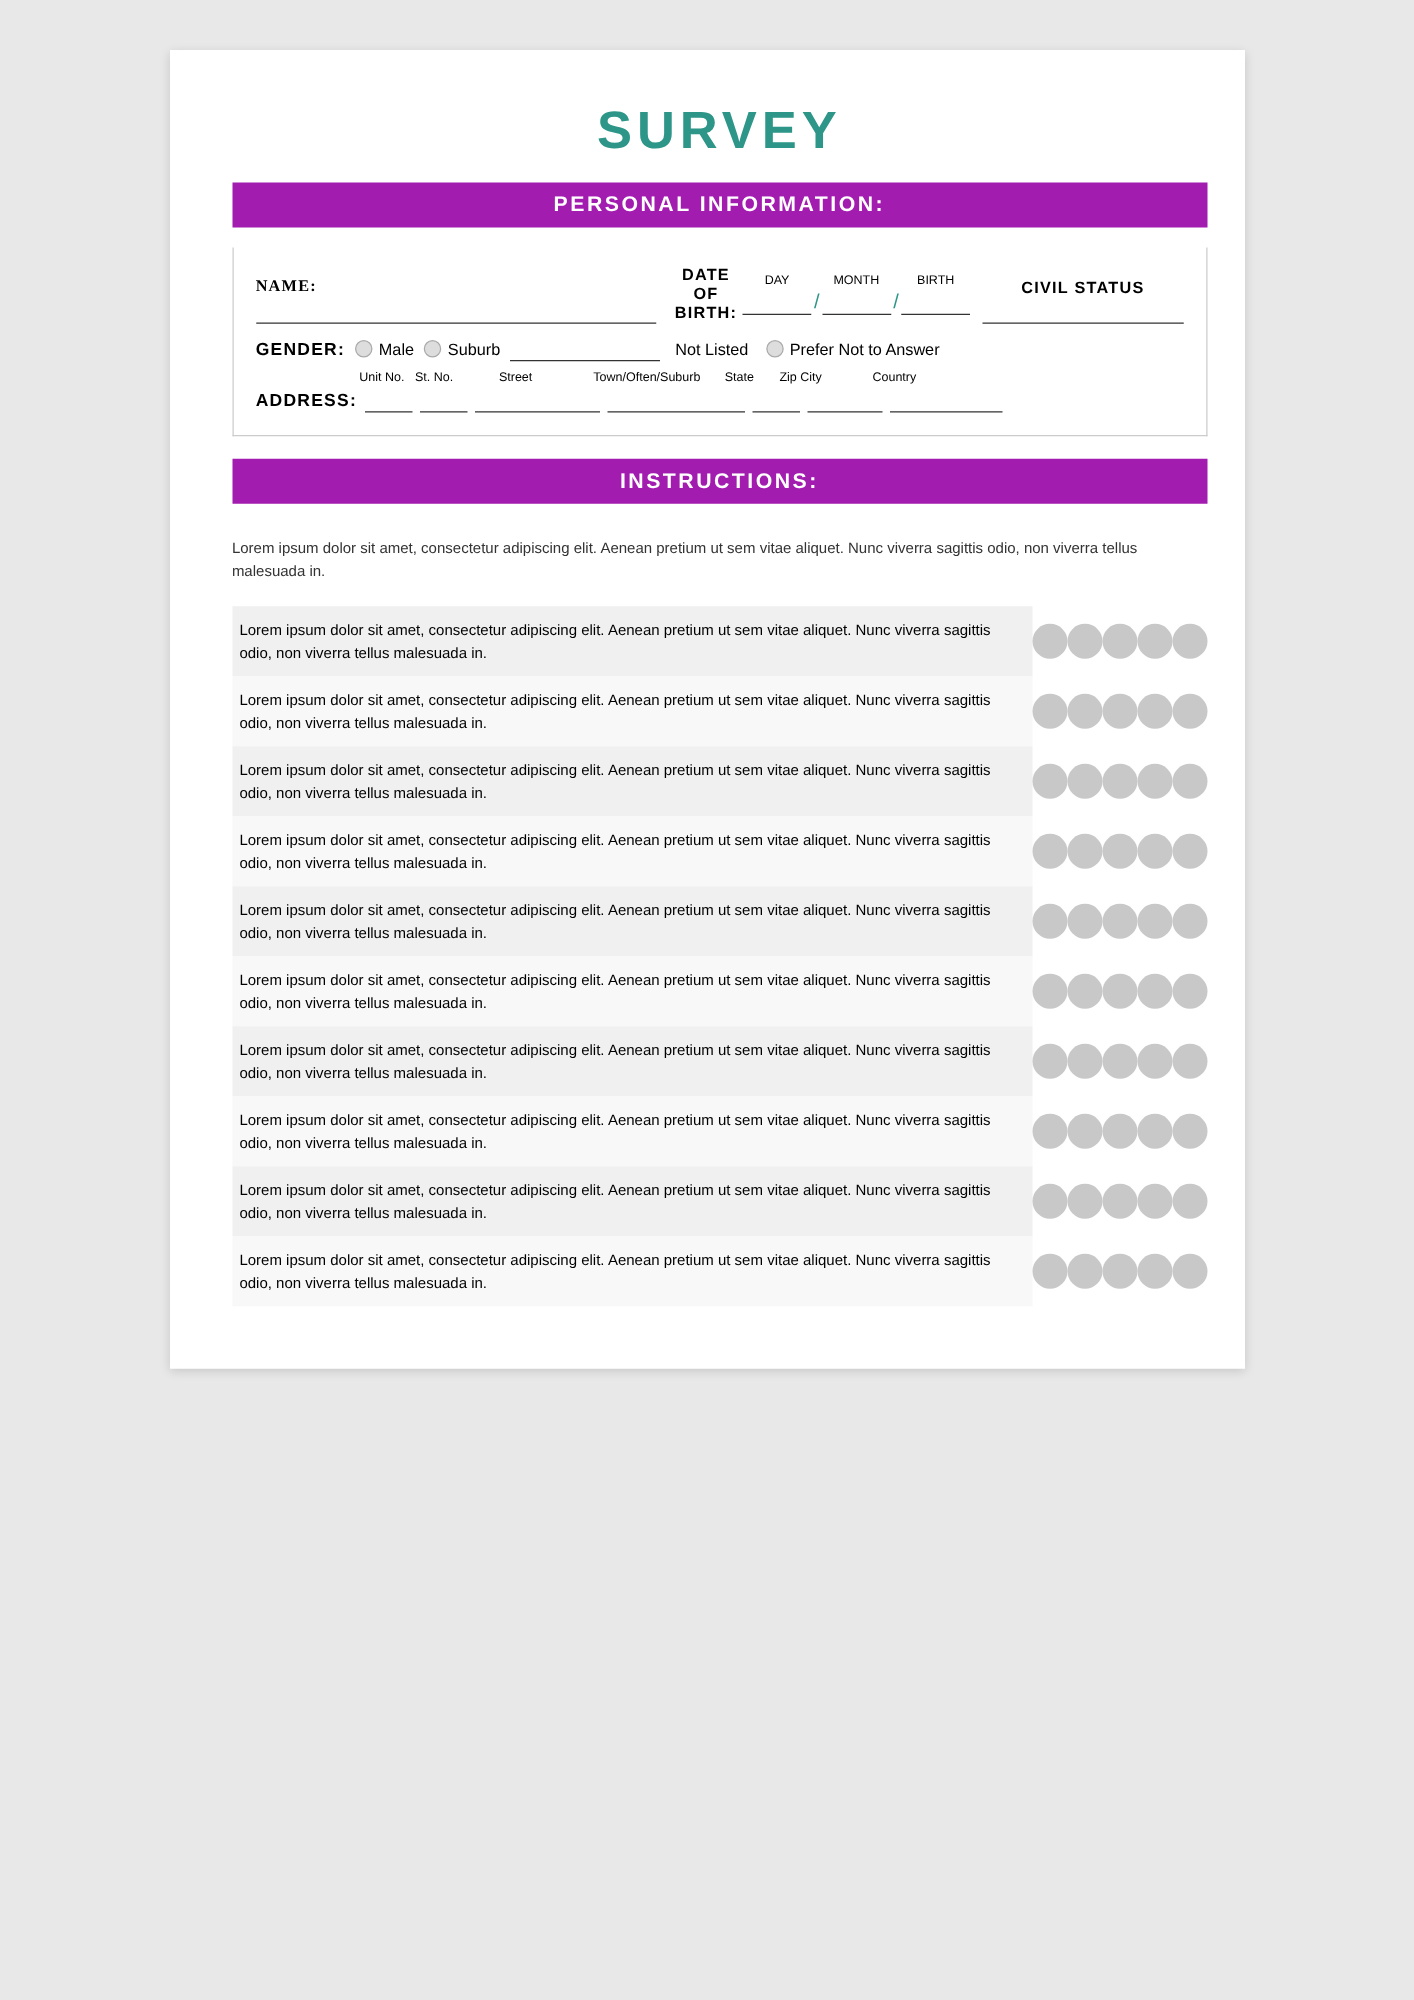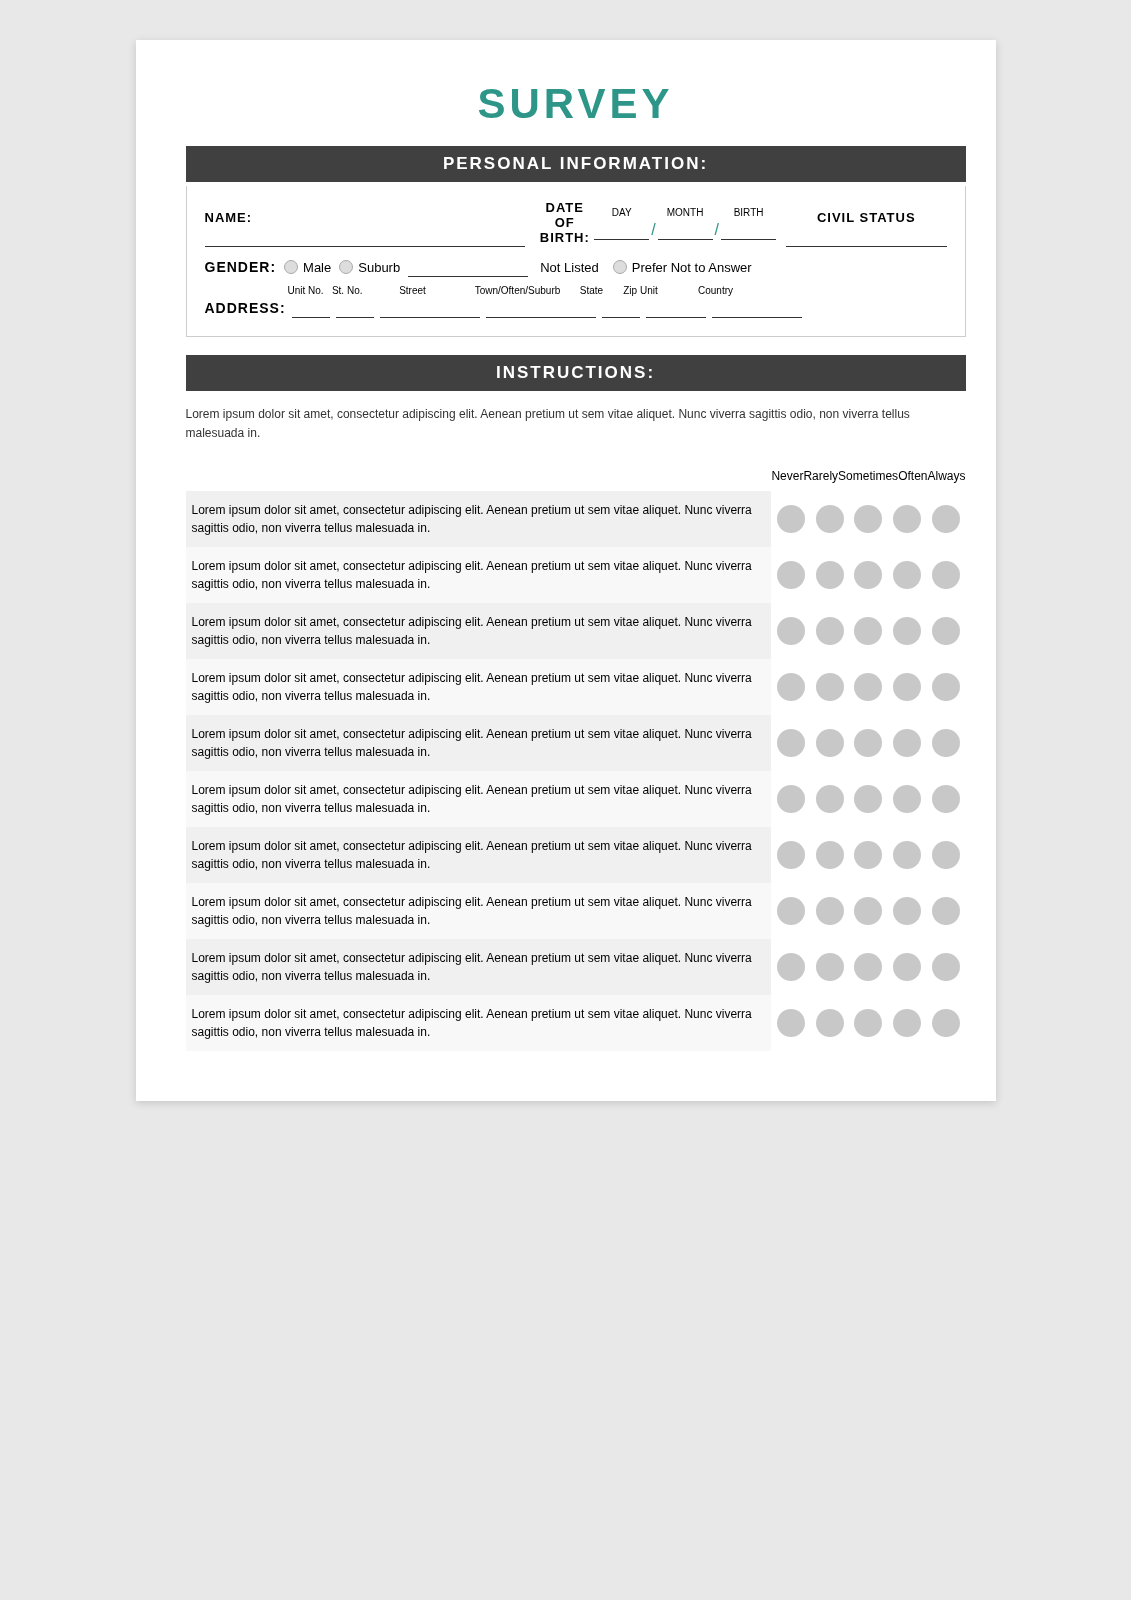--- a/index.html
+++ b/index.html
@@ -23,29 +23,29 @@
       text-align: center;
       font-size: 42px;
       font-weight: 900;
       color: #2e9688;
       letter-spacing: 4px;
       margin-bottom: 18px;
       text-transform: uppercase;
     }
     
     .section-header {
-      background: #404040;
+      background: #a21caf;
       color: #fff;
       text-align: center;
       font-size: 17px;
       font-weight: 800;
       letter-spacing: 2px;
       padding: 8px 0;
       text-transform: uppercase;
-      margin-bottom: 4px;
+      margin-bottom: 16px;
     }
     
     .personal-info {
       border: 1px solid #ccc;
       border-top: none;
       padding: 14px 18px 18px 18px;
       margin-bottom: 18px;
     }
     .pi-row1 {
       display: flex;
@@ -57,20 +57,21 @@
       display: flex;
       flex-direction: column;
       flex: 2;
     }
     .pi-label {
       font-size: 13px;
       font-weight: 700;
       letter-spacing: 1px;
       text-transform: uppercase;
       margin-bottom: 2px;
+      font-family: Liberation Serif, serif;
     }
     .pi-underline {
       border-bottom: 1.5px solid #333;
       height: 20px;
       width: 100%;
     }
     .pi-dob-group {
       display: flex;
       flex-direction: row;
       flex: 1.5;
@@ -319,21 +320,21 @@
           <span class="prefer-not">Prefer Not to Answer</span>
         </div>
       </div>
 
       <div style="display:flex; align-items:flex-end; padding-left:82px; gap:0; margin-bottom:2px;">
         <div style="font-size:10px; width:38px; text-align:center;">Unit No.</div>
         <div style="font-size:10px; width:38px; text-align:right;">St. No.</div>
         <div style="font-size:10px; width:100px; text-align:center;">Street</div>
         <div style="font-size:10px; width:110px; text-align:center;">Town/Often/Suburb</div>
         <div style="font-size:10px; width:38px; text-align:center;">State</div>
-        <div style="font-size:10px; width:60px; text-align:center;">Zip Unit</div>
+        <div style="font-size:10px; width:60px; text-align:center;">Zip City</div>
         <div style="font-size:10px; width:90px; text-align:center;">Country</div>
       </div>
 
       <div class="address-row">
         <span class="addr-label">ADDRESS:</span>
         <div class="addr-field addr-f1"></div>
         <div class="addr-field addr-f2"></div>
         <div class="addr-field addr-f3"></div>
         <div class="addr-field addr-f4"></div>
         <div class="addr-field addr-f5"></div>
@@ -345,32 +346,20 @@
   </div>
 
   <div class="instructions-section">
     <div class="section-header">INSTRUCTIONS:</div>
     <p class="instructions-text">Lorem ipsum dolor sit amet, consectetur adipiscing elit. Aenean pretium ut sem vitae aliquet. Nunc viverra sagittis odio, non viverra tellus malesuada in.</p>
   </div>
 
   <div>
     <table class="qr-table">
       <thead>
-        <tr class="scale-labels-row">
-          <td class="q-cell"></td>
-          <td>
-            <div style="display:flex; justify-content:space-around; font-size:12px; padding: 4px 0;">
-              <span>Never</span>
-              <span>Rarely</span>
-              <span>Sometimes</span>
-              <span>Often</span>
-              <span>Always</span>
-            </div>
-          </td>
-        </tr>
       </thead>
       <tbody id="questions-tbody">
       <tr class="question-row">
             <td class="q-text-cell" style="background: rgb(240, 240, 240);">Lorem ipsum dolor sit amet, consectetur adipiscing elit. Aenean pretium ut sem vitae aliquet. Nunc viverra sagittis odio, non viverra tellus malesuada in.</td>
             <td style="text-align: center; vertical-align: middle; padding: 8px 0px;">
               <div style="display: flex; justify-content: space-around; align-items: center;">
                 <div class="radio-dot"></div>
                 <div class="radio-dot"></div>
                 <div class="radio-dot"></div>
                 <div class="radio-dot"></div>

